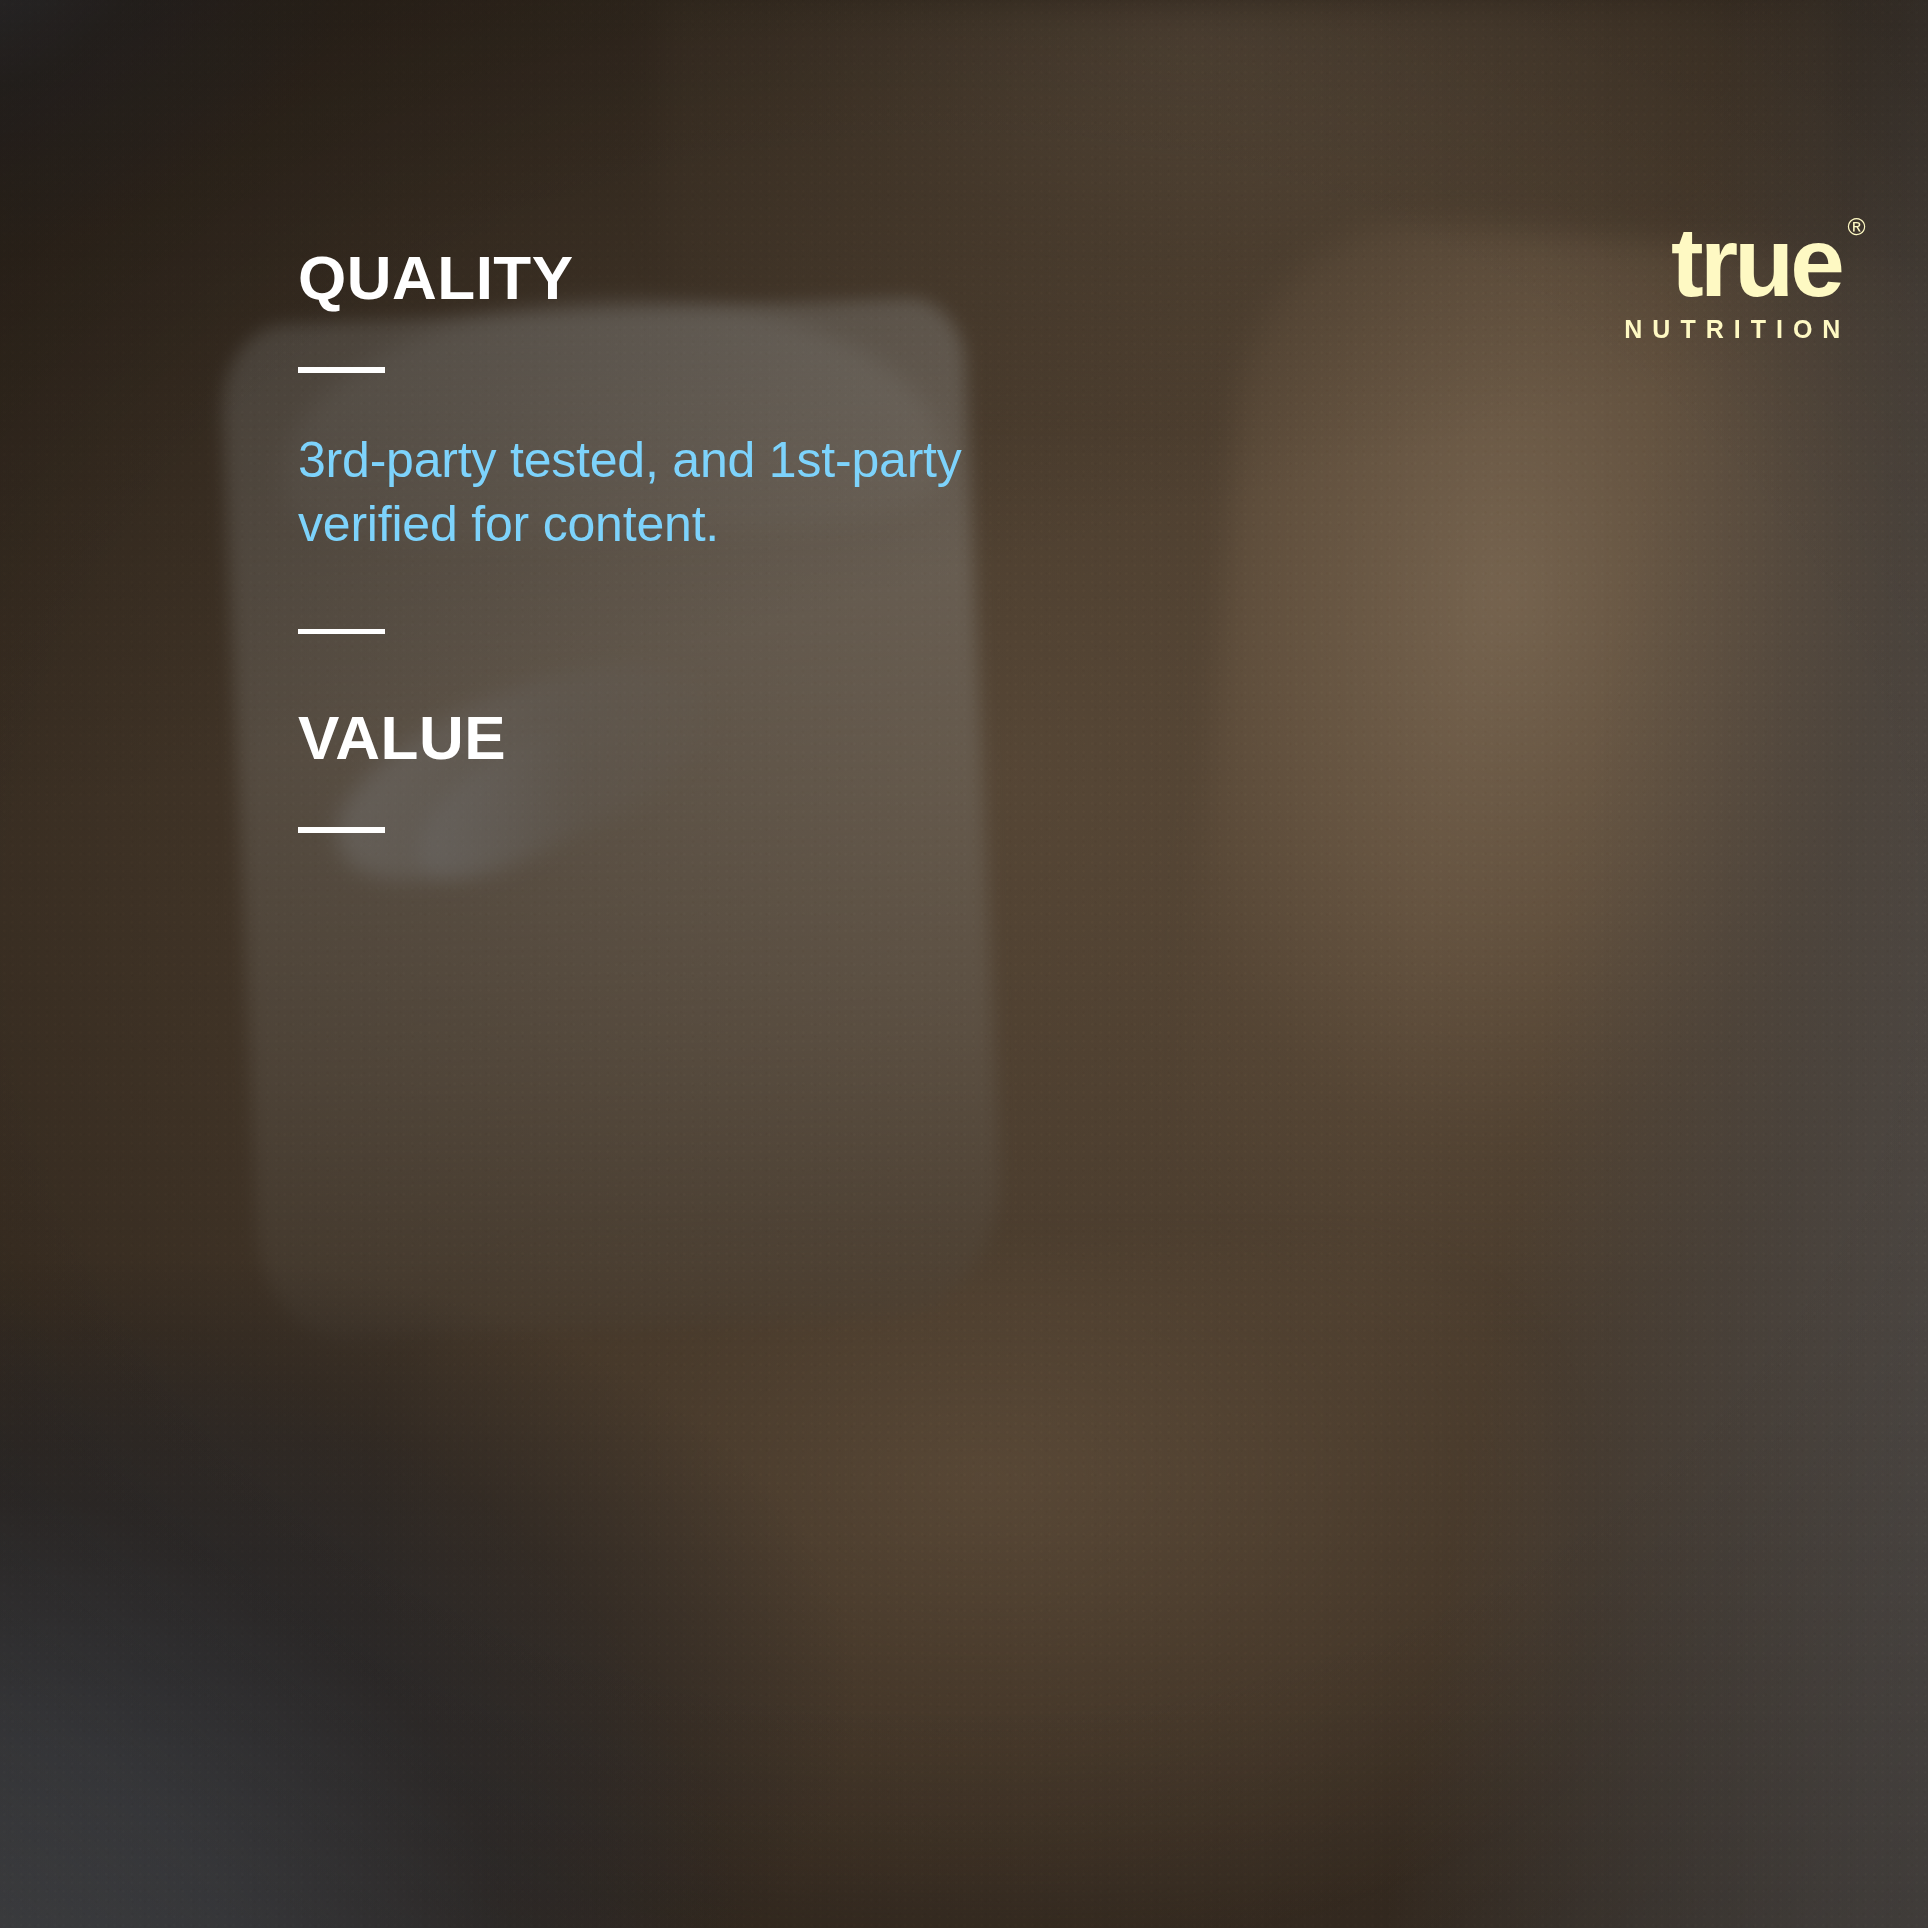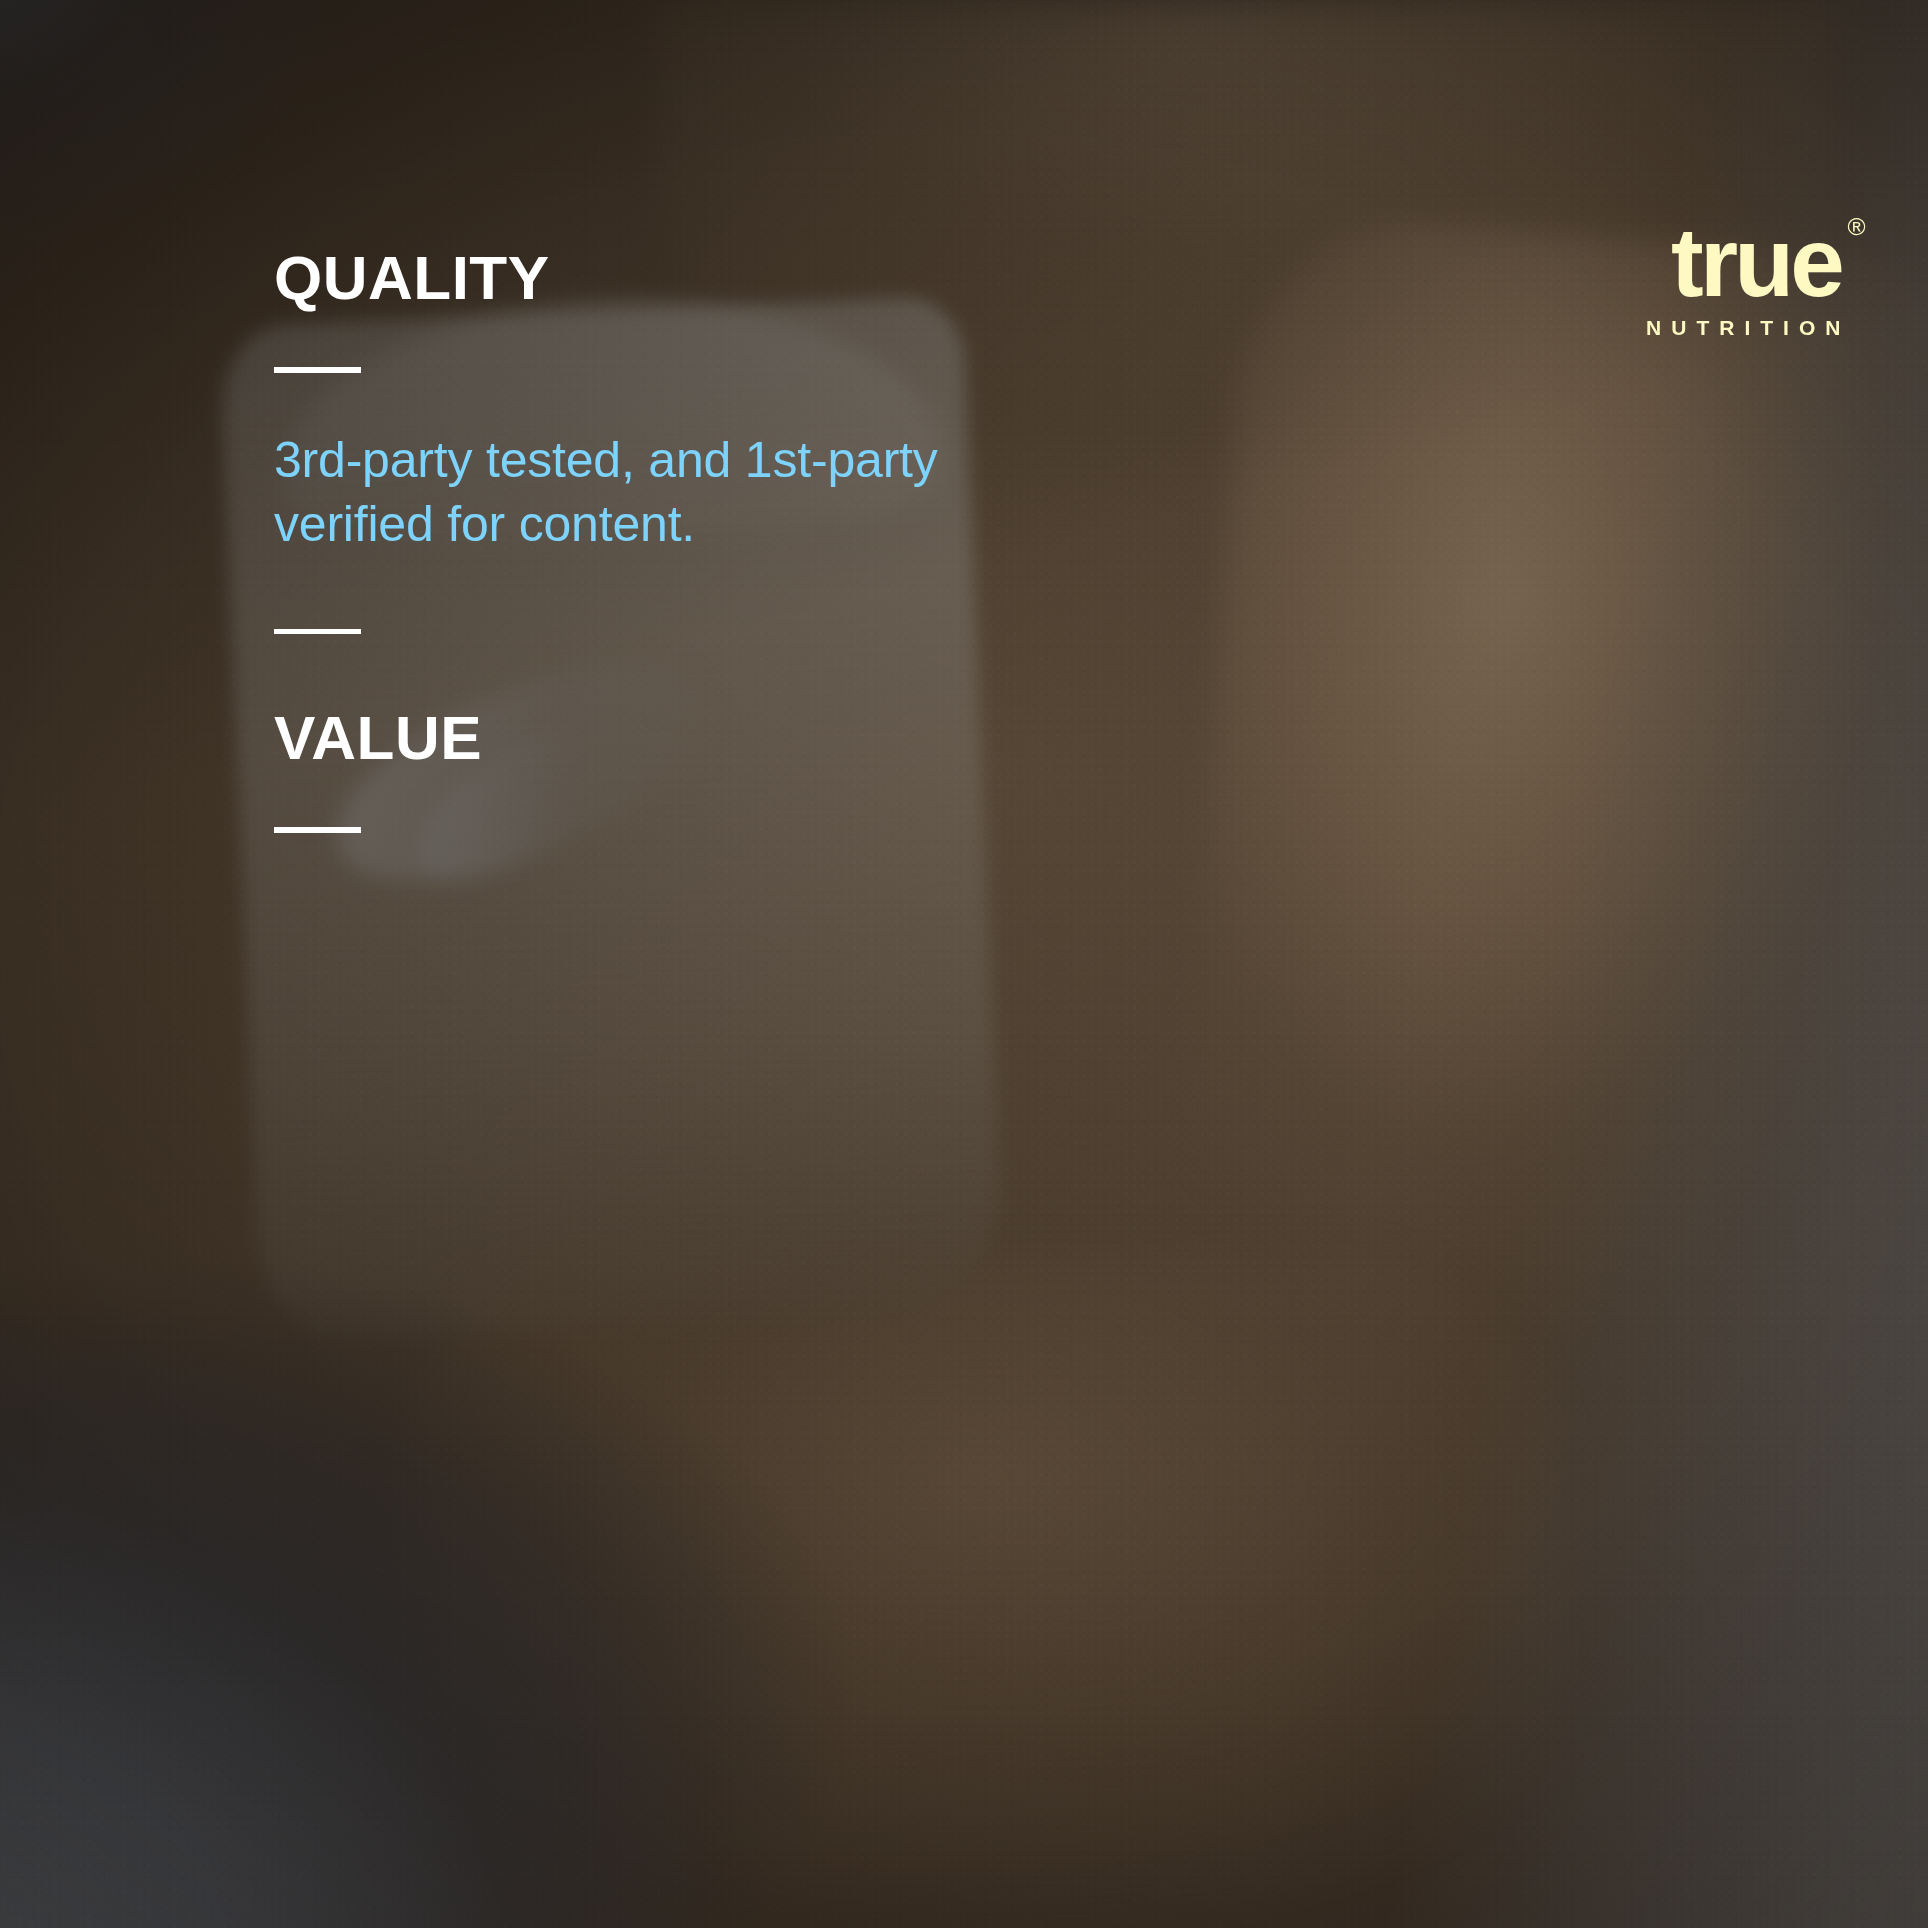--- a/index.html
+++ b/index.html
@@ -166,30 +166,30 @@
   }
   .logo-reg {
     position:absolute;
     top:-1.9px;
     right:-24.5px;
     font-size:24.5px;
     font-weight:normal;
     letter-spacing:0;
   }
   .logo-sub {
-    font-size:21px;
+    font-size:25px;
     font-weight:bold;
     letter-spacing:10px;
     margin-top:11.3px;
     margin-right:-9.4px;
   }
 
   .sections {
     position:absolute;
-    left:274px;
+    left:298px;
     top:247px;
     width:1177px;
   }
   .section { margin-bottom:73px; }
   .section:last-child { margin-bottom:12px; }
 
   .section-title {
     color:#ffffff;
     font-size:62px;
     font-weight:bold;

